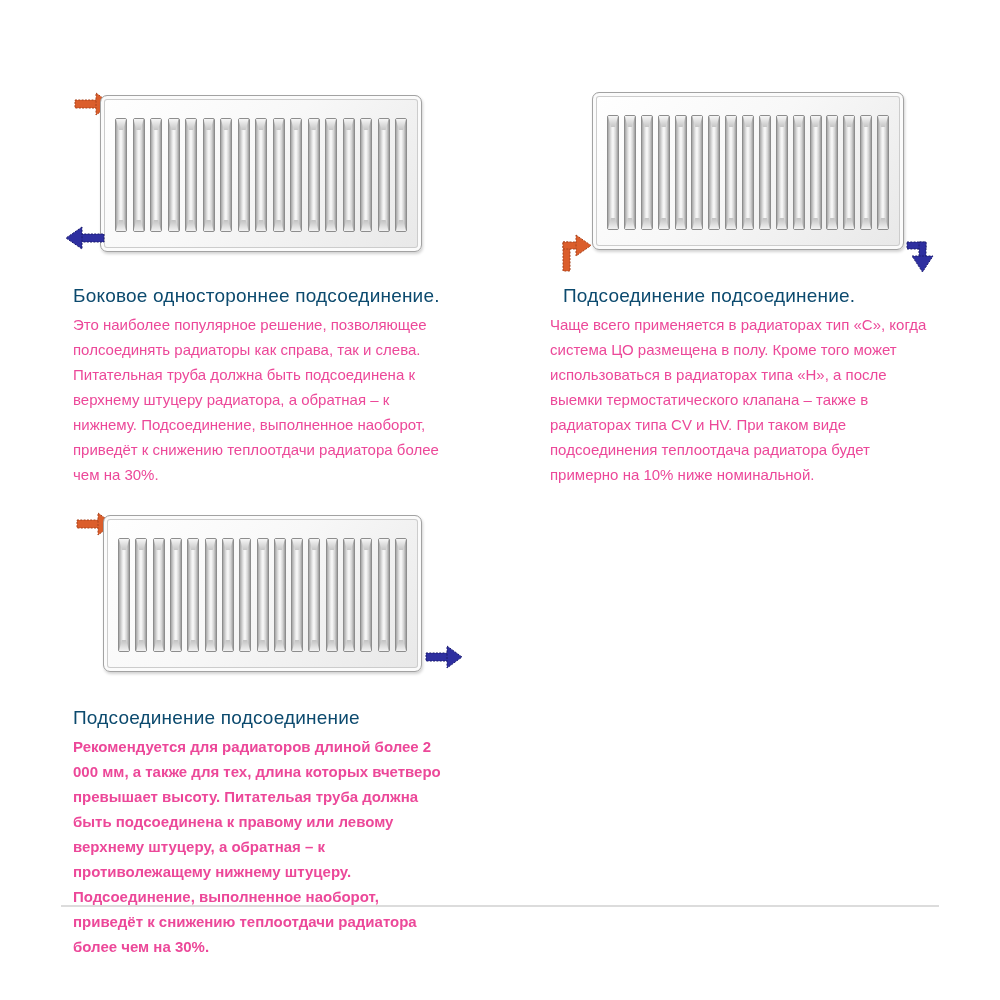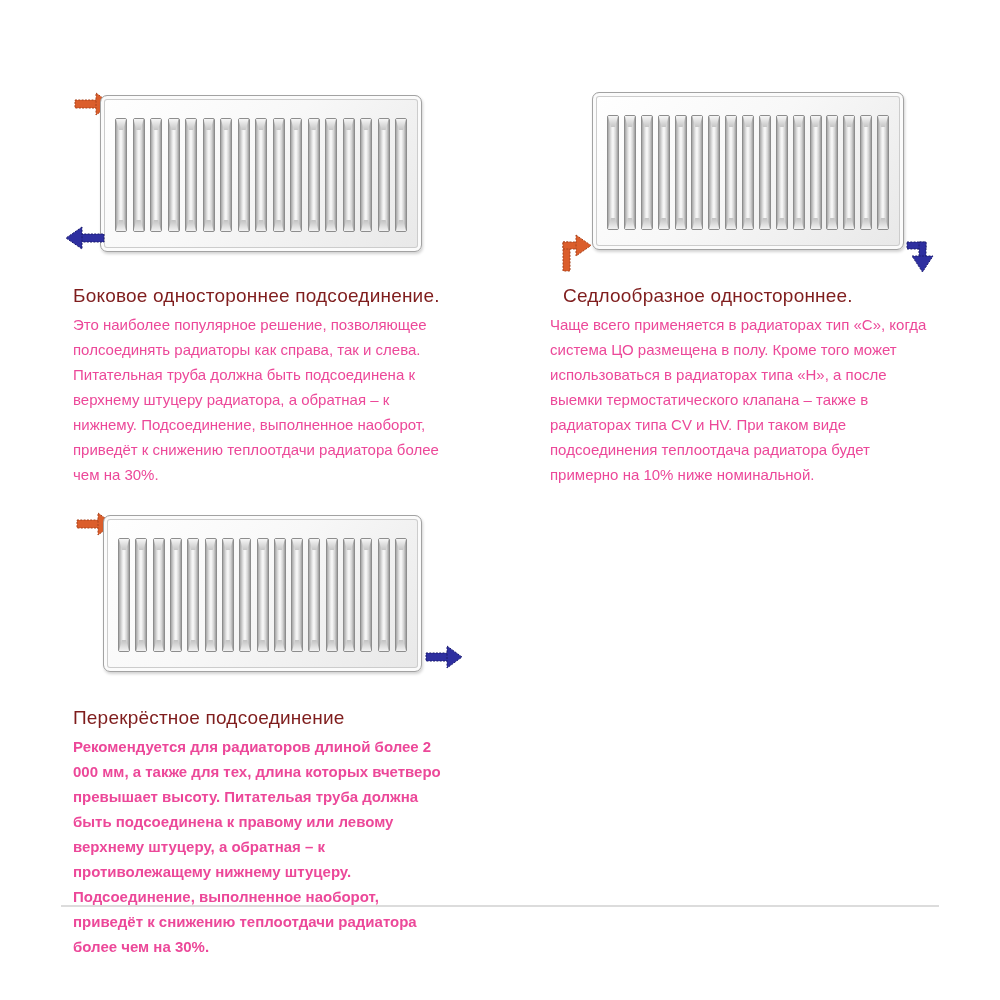--- a/index.html
+++ b/index.html
@@ -9,21 +9,21 @@
     position:relative;
     font-family:"Liberation Sans","DejaVu Sans",sans-serif;
     overflow:hidden;
   }
   .page { position:absolute; inset:0; }
 
   
   .sec-title {
     position:absolute;
     font-size:19px; font-weight:400;
-    color:#7f1d1d;
+    color:#0c4a6e;
     letter-spacing:.2px;
   }
   .sec-body {
     position:absolute;
     font-size:15px; line-height:25px;
     color:#ec4899;
   }
   .t1 { left:73px; top:285px; width:380px; }
   .b1 { left:73px; top:312px; width:370px; }
   .t2 { left:563px; top:285px; width:400px; }
@@ -152,21 +152,21 @@
         <polygon points="15,5 30,15.5 15,26"></polygon>
       </g>
     </svg>
     <svg class="arr a2-out" viewBox="0 0 34 40">
       <g class="return-fill" stroke-width="1" stroke-dasharray="2 1.3">
         <rect x="1" y="7" width="19" height="7"></rect>
         <rect x="13" y="7" width="7" height="15"></rect>
         <polygon points="6,21 27,21 16.5,37"></polygon>
       </g>
     </svg>
-    <h2 class="sec-title t2">Седлообразное одностороннее.</h2>
+    <h2 class="sec-title t2">Подсоединение подсоединение.</h2>
     <p class="sec-body b2">Чаще всего применяется в радиаторах тип «С», когда система ЦО размещена в полу. Кроме того может использоваться в радиаторах типа «Н», а после выемки термостатического клапана – также в радиаторах типа CV и HV. При таком виде подсоединения теплоотдача радиатора будет примерно на 10% ниже номинальной.</p>
   </section>
 
   <section>
     <svg class="arr a3-in" viewBox="0 0 38 24">
       <g class="supply-fill" stroke-width="1" stroke-dasharray="2 1.3">
         <rect x="1" y="8" width="22" height="8"></rect>
         <polygon points="22,1 37,12 22,23"></polygon>
       </g>
     </svg>
@@ -190,18 +190,18 @@
           <div class="fin"></div>
           <div class="fin"></div>
         </div>
     </div>
     <svg class="arr a3-out" viewBox="0 0 38 24">
       <g class="return-fill" stroke-width="1" stroke-dasharray="2 1.3">
         <rect x="1" y="8" width="22" height="8"></rect>
         <polygon points="22,1 37,12 22,23"></polygon>
       </g>
     </svg>
-    <h2 class="sec-title t3">Перекрёстное подсоединение</h2>
+    <h2 class="sec-title t3">Подсоединение подсоединение</h2>
     <p class="sec-body b3">Рекомендуется для радиаторов длиной более 2 000 мм, а также для тех, длина которых вчетверо превышает высоту. Питательая труба должна быть подсоединена к правому или левому верхнему штуцеру, а обратная – к противолежащему нижнему штуцеру. Подсоединение, выполненное наоборот, приведёт к снижению теплоотдачи радиатора более чем на 30%.</p>
   </section>
 
   <div class="divider"></div>
 </div>
 
 </body></html>

